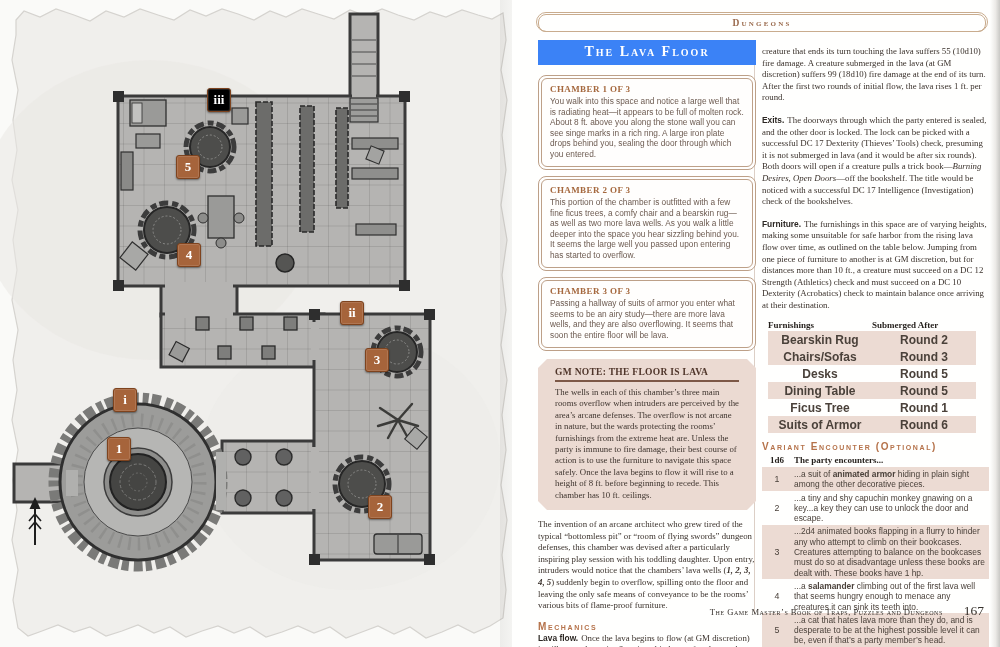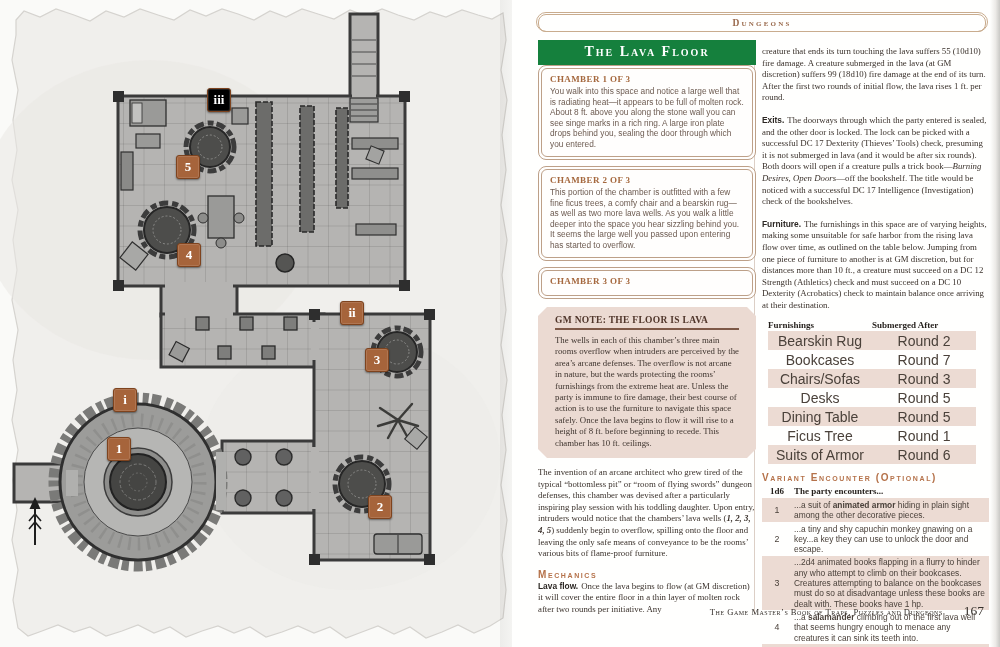--- a/index.html
+++ b/index.html
@@ -24,43 +24,43 @@
           background:linear-gradient(to left,#c9c8c5,#eceae7 45%,rgba(255,255,255,0));}
   .banner{position:absolute;left:24px;top:12px;width:452px;height:20px;border:1px solid #c9ac8e;
           border-radius:10px;padding:1px;box-sizing:border-box;}
   .banner-in{border:1px solid #c9ac8e;border-radius:8px;height:100%;display:flex;align-items:center;justify-content:center;}
   .banner-in span{font-variant:small-caps;letter-spacing:2.2px;color:#9a6a4c;font-size:9.5px;font-weight:bold;}
 
   .col1{position:absolute;left:26px;top:40px;width:218px;}
   .col2{position:absolute;left:250px;top:46px;width:227px;}
   .divider{position:absolute;left:242px;top:44px;width:1px;height:570px;background:#dccfc6;}
 
-  .title-bar{background:#15803d;color:#fff;text-align:center;font-variant:small-caps;font-size:14px;
-          letter-spacing:2px;padding:4px 0 5px;font-weight:600;margin:0 0 0;}
+  .title-bar{background:#3b82f6;color:#fff;text-align:center;font-variant:small-caps;font-size:14px;
+          letter-spacing:2px;padding:4px 0 5px;font-weight:600;margin:0 0 10px;}
 
   .rabox{border:1px solid #bda088;border-radius:8px;padding:2px;margin:0 0 6px;background:#fffefd;}
   .rabox-in{border:1px solid #bda088;border-radius:6px;padding:5px 8px 7px;}
   .rabox h4{margin:0 0 2px;font-size:9px;color:#a5683e;letter-spacing:.4px;font-family:"Liberation Serif",serif;}
   .rabox p{margin:0;font-family:"Liberation Sans","DejaVu Sans",sans-serif;font-size:8.3px;line-height:10.5px;color:#6d5b51;}
 
   .gmnote{margin:8px 0;background:#ebdad2;padding:8px 17px 9px;
           clip-path:polygon(9px 0,calc(100% - 9px) 0,100% 9px,100% calc(100% - 9px),calc(100% - 9px) 100%,9px 100%,0 calc(100% - 9px),0 9px);}
   .gmnote h4{margin:0 0 5px;font-size:9.5px;color:#4f352a;border-bottom:2px solid #7d5847;padding-bottom:3px;letter-spacing:.3px;}
   .gmnote p{margin:0;font-size:8.8px;line-height:11.4px;color:#3e342e;}
 
   .bodyp{margin:9px 0 0;font-size:8.8px;line-height:11.6px;color:#3b322c;text-align:left;}
   .col2 .first{margin-top:0;}
   .lead{font-family:"Liberation Sans","DejaVu Sans",sans-serif;font-weight:bold;font-size:8.4px;color:#2c2723;margin-right:3px;}
   .subhead{margin:9px 0 1px;font-variant:small-caps;font-weight:bold;letter-spacing:1.6px;color:#b5724a;
           font-size:10px;font-family:"Liberation Sans","DejaVu Sans",sans-serif;}
 
   .ftable{margin:8px 0 0 6px;width:208px;font-family:"Liberation Sans","DejaVu Sans",sans-serif;}
   .ft-head{display:flex;font-family:"Liberation Serif",serif;font-weight:bold;font-size:9px;color:#241f1b;}
   .ft-head div{flex:1;padding:1px 0;}
-  .ft-row{display:flex;font-size:14px;color:#4a413a;}
+  .ft-row{display:flex;font-size:12px;color:#4a413a;font-weight:bold;}
   .ft-row div{flex:1;text-align:center;padding:1.5px 0;}
   .shaded{background:#ecdbd3;}
 
   .etable{margin-top:2px;font-family:"Liberation Sans","DejaVu Sans",sans-serif;}
   .et-head{display:flex;font-family:"Liberation Serif",serif;font-weight:bold;font-size:9px;color:#241f1b;padding:1px 0 2px;}
   .et-roll{width:30px;text-align:center;flex:none;}
   .et-text{flex:1;padding-left:2px;}
   .enc-row{display:flex;font-size:8.4px;line-height:10.3px;color:#4a413a;}
   .enc-row .et-roll{display:flex;align-items:center;justify-content:center;font-size:8.8px;}
   .enc-row .et-text{padding:1.5px 3px 1.5px 2px;}
@@ -256,20 +256,21 @@
       <div class="rabox">
           <div class="rabox-in">
         <h4>CHAMBER 2 OF 3</h4>
         <p>This portion of the chamber is outfitted with a few fine ficus trees, a comfy chair and a bearskin rug—as well as two more lava wells. As you walk a little deeper into the space you hear sizzling behind you. It seems the large well you passed upon entering has started to overflow.</p>
       </div>
         </div>
 
       <div class="rabox">
           <div class="rabox-in">
         <h4>CHAMBER 3 OF 3</h4>
+        <p>Passing a hallway of suits of armor you enter what seems to be an airy study—there are more lava wells, and they are also overflowing. It seems that soon the entire floor will be lava.</p>
       </div>
         </div>
 
       <div class="gmnote">
         <h4>GM NOTE: THE FLOOR IS LAVA</h4>
         <p>The wells in each of this chamber’s three main rooms overflow when intruders are perceived by the area’s arcane defenses. The overflow is not arcane in nature, but the wards protecting the rooms’ furnishings from the extreme heat are. Unless the party is immune to fire damage, their best course of action is to use the furniture to navigate this space safely. Once the lava begins to flow it will rise to a height of 8 ft. before beginning to recede. This chamber has 10 ft. ceilings.</p>
       </div>
 
       <p class="bodyp"><span>The invention of an arcane architect who grew tired of the typical “bottomless pit” or “room of flying swords” dungeon defenses, this chamber was devised after a particularly inspiring play session with his toddling daughter. Upon entry, intruders would notice that the chambers’ lava wells (</span><span style="font-weight: bold; font-style: italic;">1, 2, 3, 4, 5</span><span>) suddenly begin to overflow, spilling onto the floor and leaving the only safe means of conveyance to be the rooms’ various bits of flame-proof furniture.</span></p>
 
@@ -287,24 +288,20 @@
       <div class="ftable">
         <div class="ft-head">
           <div>Furnishings</div>
           <div>Submerged After</div>
         </div>
         <div>
             <div class="ft-row shaded">
               <div>Bearskin Rug</div>
               <div>Round 2</div>
             </div>
-            <div class="ft-row">
-              <div>Bookcases</div>
-              <div>Round 7</div>
-            </div>
             <div class="ft-row shaded">
               <div>Chairs/Sofas</div>
               <div>Round 3</div>
             </div>
             <div class="ft-row">
               <div>Desks</div>
               <div>Round 5</div>
             </div>
             <div class="ft-row shaded">
               <div>Dining Table</div>

